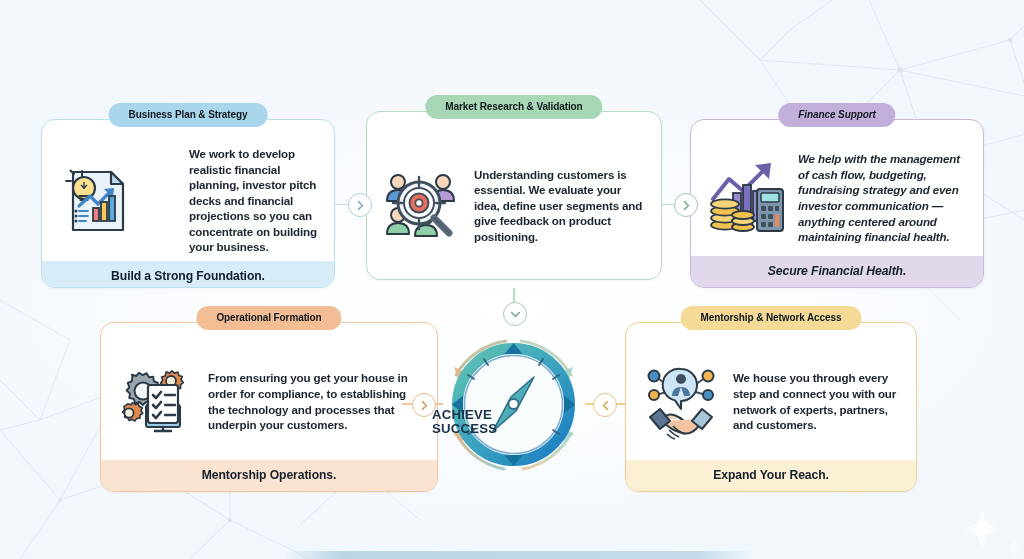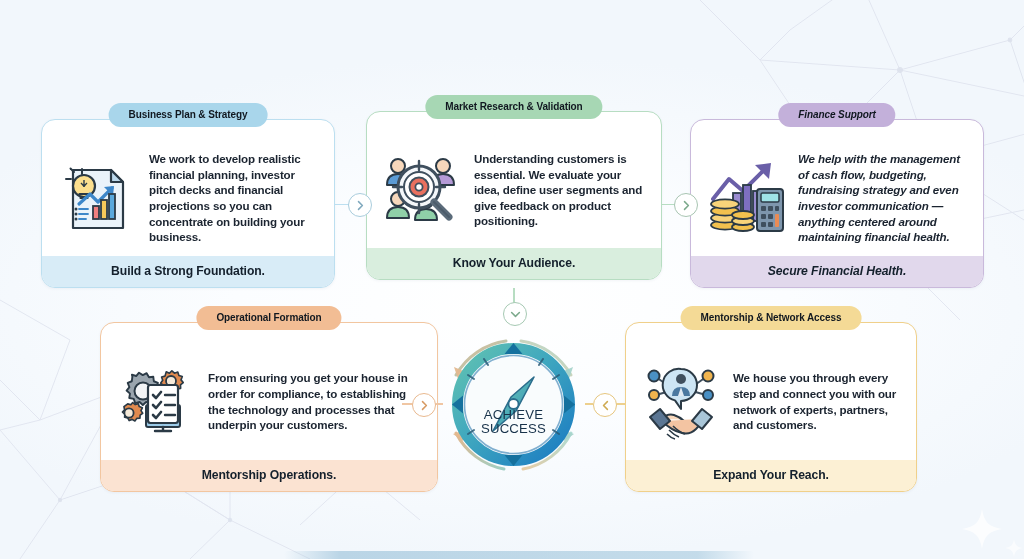--- a/index.html
+++ b/index.html
@@ -103,21 +103,21 @@
     letter-spacing: -0.1px;
   }
 
   
   #card-1 { left: 41px;  top: 119px; width: 294px; height: 169px; --bd:#bcdff0; --pill:#a9d6eb; --ft:#d8ecf7; }
   #card-2 { left: 366px; top: 111px; width: 296px; height: 169px; --bd:#b7ddc2; --pill:#a7d7b4; --ft:#d9eede; }
   #card-3 { left: 690px; top: 119px; width: 294px; height: 169px; font-style: italic; --bd:#c9b9db; --pill:#c3b0da; --ft:#e1d8ec; }
   #card-4 { left: 100px; top: 322px; width: 338px; height: 170px; --bd:#f2c6a0; --pill:#f2bd94; --ft:#fbe3d2; }
   #card-5 { left: 625px; top: 322px; width: 292px; height: 170px; --bd:#f0d08a; --pill:#f4da96; --ft:#fcf0d4; }
 
-  #card-1 .desc { padding-right: 2px; }
+  #card-1 .desc { padding-right: 2px; margin-left: 40px; }
 
   
   .conn {
     position: absolute;
     width: 22px;
     height: 22px;
     border-radius: 50%;
     background: #ffffff;
     border: 1.3px solid var(--c);
     display: flex;
@@ -140,23 +140,22 @@
     width: 163px;
     height: 163px;
     z-index: 5;
   }
   #compass svg { display: block; }
   .compass-text {
     position: absolute;
     left: 0;
     top: 85px;
     width: 163px;
-    text-align: center;
     font-size: 13.2px;
-    font-weight: normal;
+    font-weight: bold;
     color: #18324a;
     line-height: 1.08;
     letter-spacing: 0.2px;
     pointer-events: none;
   }
   .compass-text span { display: block; }
 
   .sparkle { position: absolute; pointer-events: none; }
   .bottom-bar {
     position: absolute;
@@ -310,21 +309,20 @@
                 <path d="M38 55 V64"></path>
                 <path d="M12 38 H21"></path>
                 <path d="M55 38 H64"></path>
             </g>
             <path d="M53 53 L68 68" stroke="#5b6b7a" stroke-width="7" stroke-linecap="round"></path>
             <path d="M53 53 L68 68" stroke="#3f4f5e" stroke-width="2" stroke-linecap="round" opacity="0.5"></path>
           </svg>
         </div>
         <div class="desc">Understanding customers is essential. We evaluate your idea, define user segments and give feedback on product positioning.</div>
       </div>
-      <div class="footer">Know Your Audience.</div>
     </div>
   </div>
 
   <div class="card" id="card-3">
     <div class="pill">Finance Support</div>
     <div class="card-inner">
       <div class="body">
         <div class="icon-wrap">
           <svg width="82" height="82" viewBox="0 0 82 82">
             <path d="M8 42 L24 22 L38 34 L62 10" stroke="#6a5fa8" stroke-width="4" fill="none" stroke-linecap="round" stroke-linejoin="round"></path>

